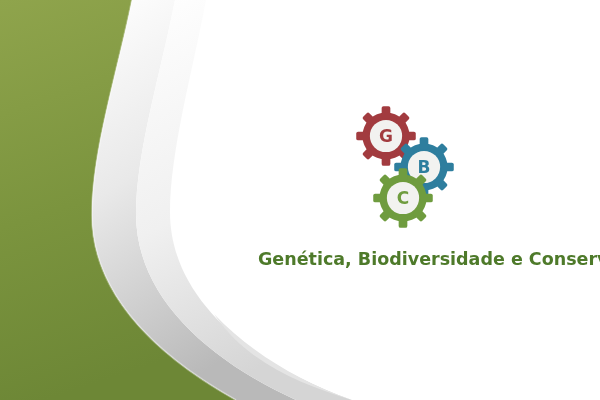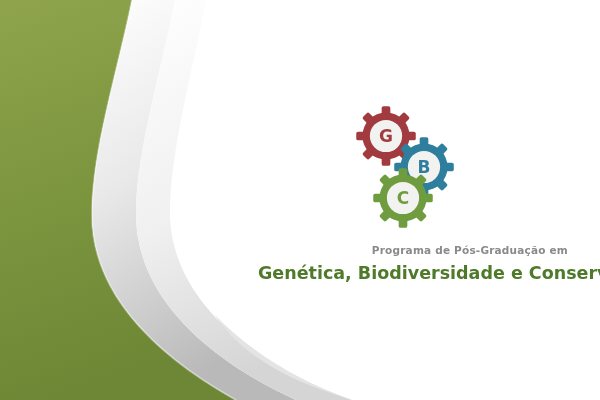--- a/index.html
+++ b/index.html
@@ -184,17 +184,16 @@
           </g>
         </g>
         <circle cx="50" cy="50" r="26" fill="#f2f2f0"></circle>
       </svg>
       <div class="gear-letter">C</div>
     </div>
 
   </div>
 
   <div id="title-block">
-    <div id="pre-title">Programa de Pós-Graduação em</div>
     <div id="main-title">Genética, Biodiversidade e Conservação</div>
   </div>
 
 </div>
 
 </body></html>

